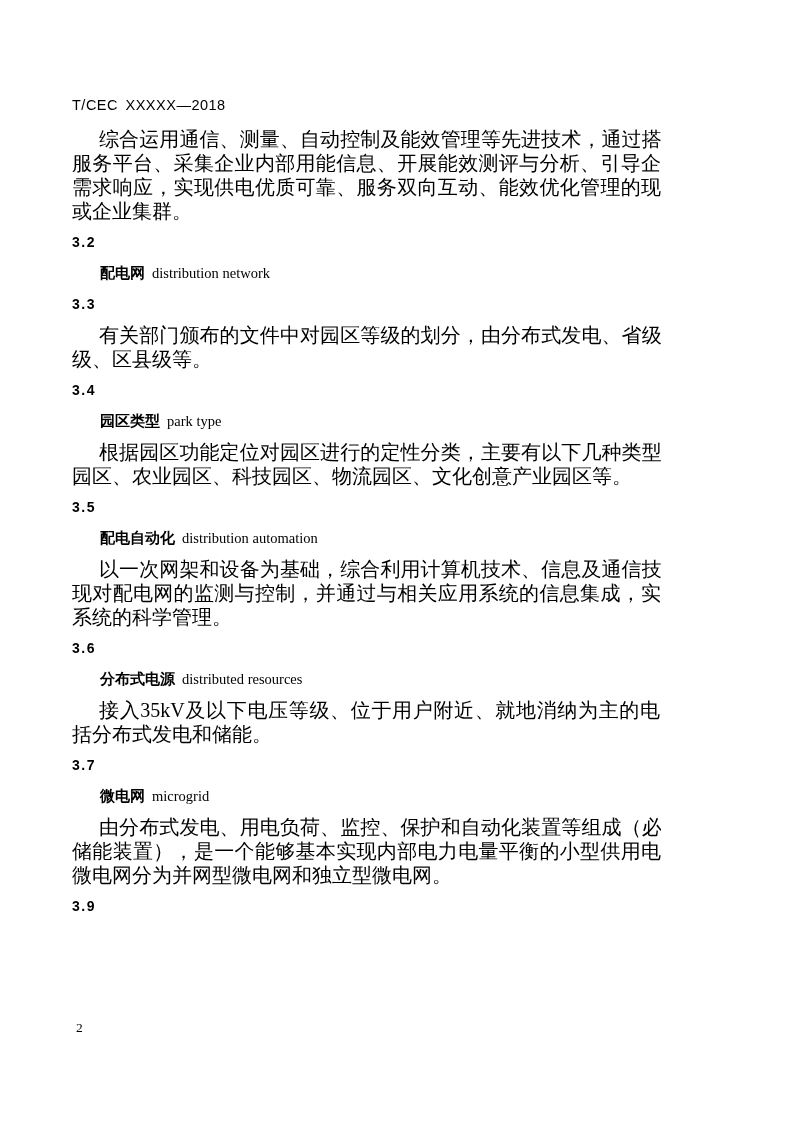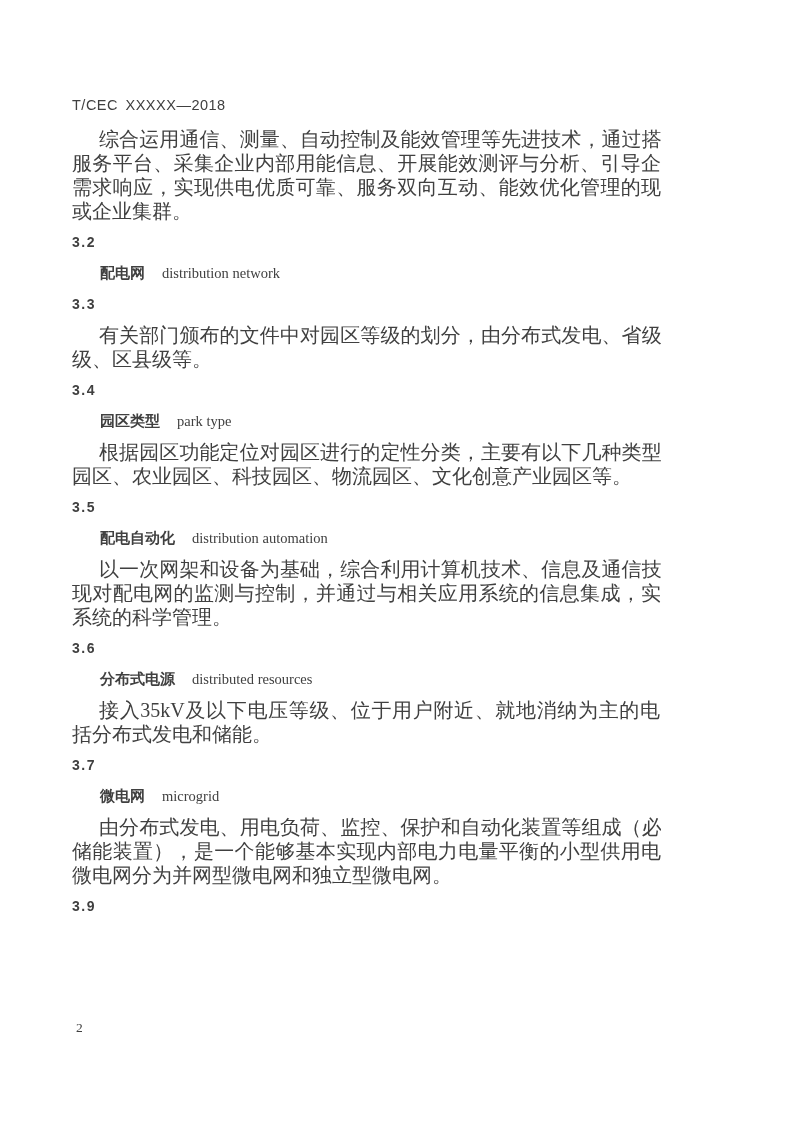--- a/index.html
+++ b/index.html
@@ -5,21 +5,21 @@
   html, body {
     margin: 0;
     padding: 0;
     background: #ffffff;
   }
   .page {
     position: relative;
     width: 661px;
     height: 1122px;
     background: #ffffff;
-    color: #404040;
+    color: #000000;
     font-family: "Liberation Serif", "DejaVu Serif", serif;
     overflow: hidden;
     box-sizing: border-box;
   }
   .content {
     position: absolute;
     left: 72px;
     top: 96px;
     width: 650px;
   }
@@ -53,21 +53,21 @@
     margin: 0 0 7px 0;
   }
   .term-zh {
     font-family: "Liberation Sans", "DejaVu Sans", sans-serif;
     font-weight: bold;
     font-size: 15px;
   }
   .term-en {
     font-family: "Liberation Serif", "DejaVu Serif", serif;
     font-size: 14.5px;
-    margin-left: 17px;
+    margin-left: 7px;
   }
   .page-number {
     position: absolute;
     left: 76px;
     top: 1019px;
     font-size: 13.5px;
     line-height: 18px;
   }
 </style>
 </head>

